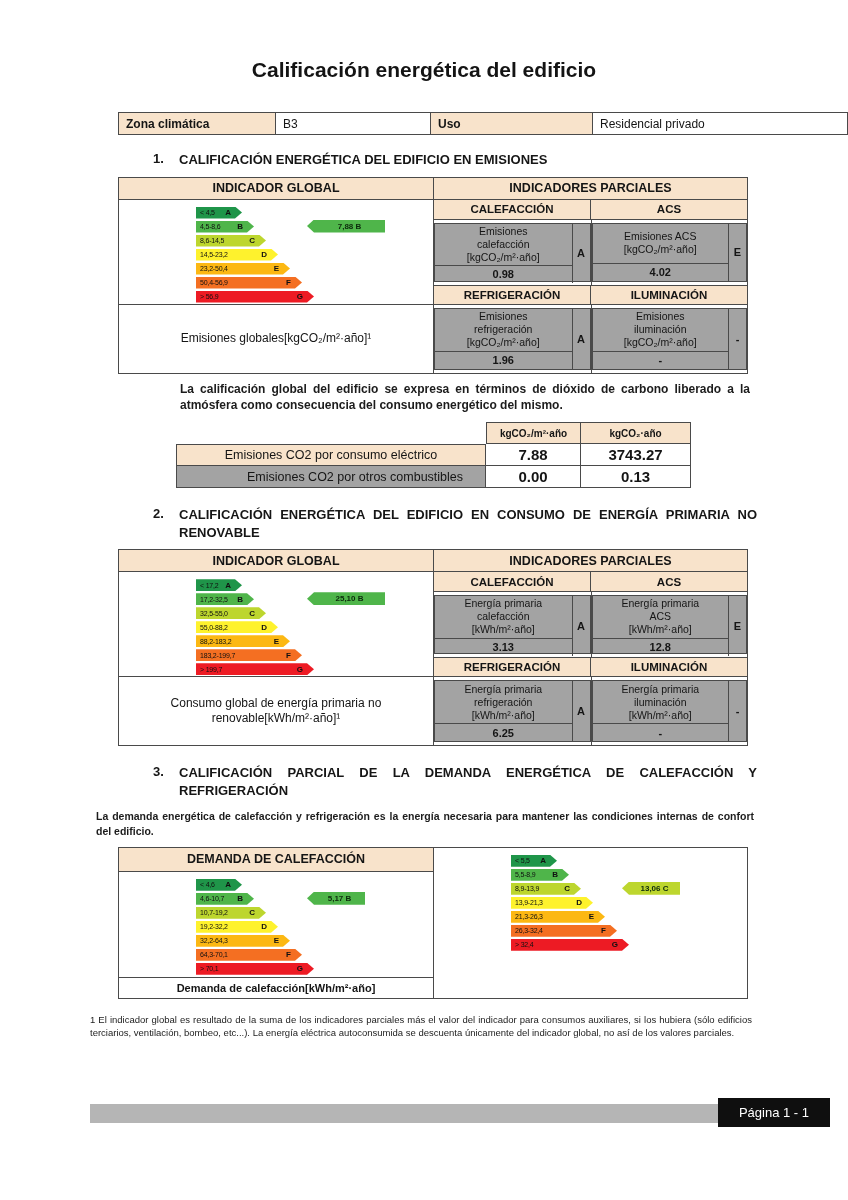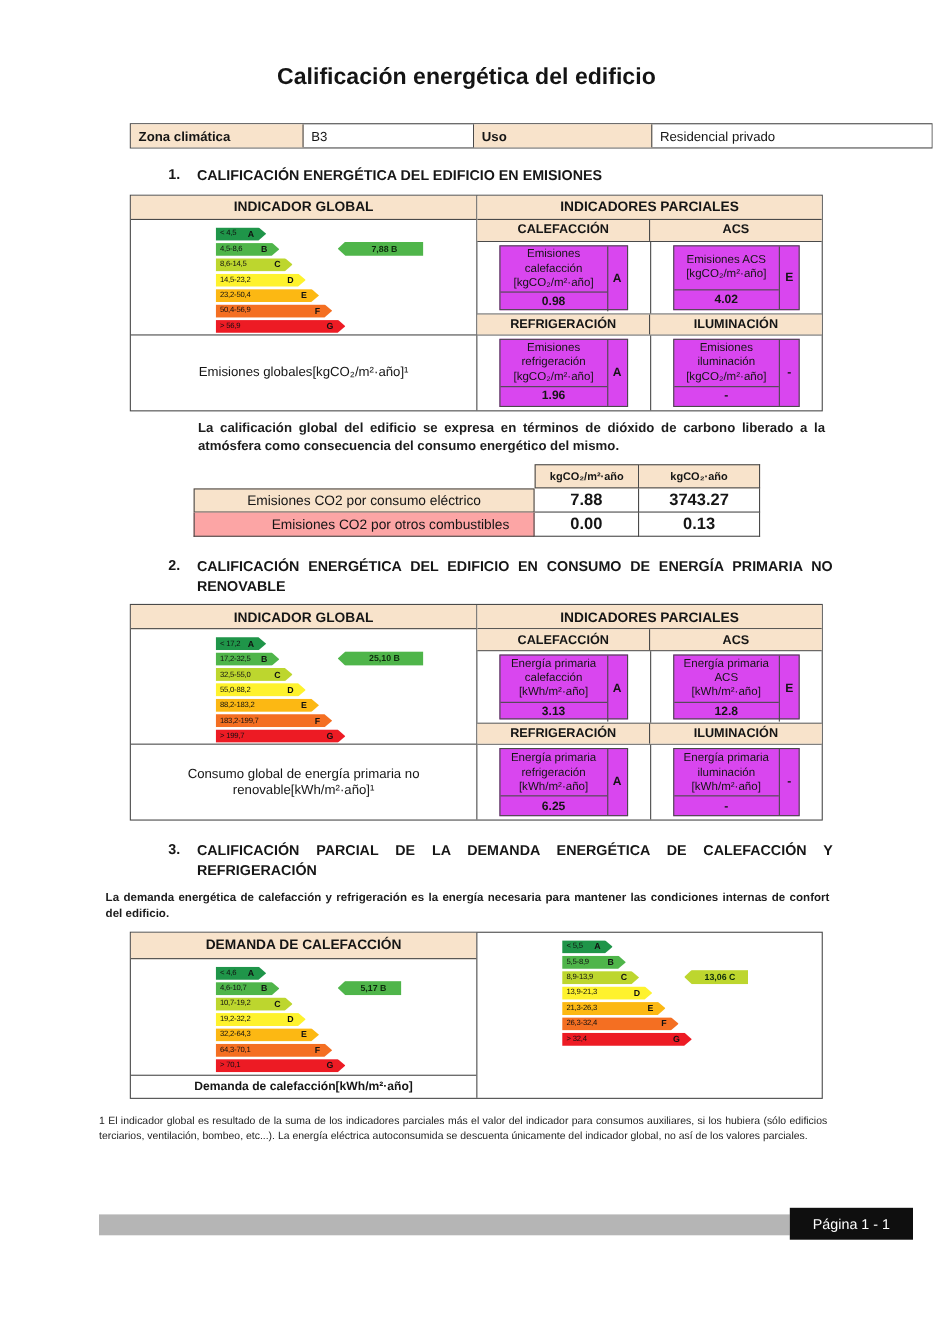--- a/index.html
+++ b/index.html
@@ -41,21 +41,21 @@
     justify-content: center; text-align: center; font-size: 12px; padding: 0 30px; line-height: 1.3; }
   .sub-head { height: 20px; display: flex; border-bottom: 1px solid #4a4a4a; }
   .sub-head.bt { border-top: 1px solid #4a4a4a; }
   .sh-cell { flex: 1; background: #f8e3cb; font-weight: bold; font-size: 11.5px;
     display: flex; align-items: center; justify-content: center; }
   .bl { border-left: 1px solid #4a4a4a; }
   .pair { display: flex; height: 65px; }
   .pair.fill { flex: 1; }
   .pair-cell { width: 50%; display: flex; }
   .quad { flex: 1; display: grid; grid-template-columns: 1fr 18px; grid-template-rows: 1fr 18px;
-    border: 1px solid #4a4a4a; margin: 3px 20px; background: #d946ef; }
+    border: 1px solid #4a4a4a; margin: 3px 0; background: #a3a3a3; }
   .q-label { grid-column: 1; grid-row: 1; display: flex; align-items: center; justify-content: center;
     text-align: center; white-space: pre-line; font-size: 10.5px; line-height: 1.25; padding: 1px; }
   .q-letter { grid-column: 2; grid-row: 1 / 3; border-left: 1px solid #4a4a4a; font-weight: bold;
     font-size: 11px; display: flex; align-items: center; justify-content: center; }
   .q-value { grid-column: 1; grid-row: 2; border-top: 1px solid #4a4a4a; font-weight: bold; font-size: 11px;
     display: flex; align-items: center; justify-content: center; }
 
   
   .scale { padding: 7px 0 0 77px; }
   .band-row { height: 12px; margin-bottom: 2px; }
@@ -70,21 +70,21 @@
   .scale-lg .marker { width: 78px; }
   .scale-sm .marker { width: 58px; }
 
   
   .co2-table { display: grid; grid-template-columns: 310px 95px 110px; margin: 8px 0 0 176px;
     grid-auto-rows: 22px; font-size: 10px; }
   .co2-cell { display: flex; align-items: center; justify-content: center; }
   .co2-h1 { border: 1px solid #4a4a4a; background: #f8e3cb; font-weight: bold; }
   .co2-h2 { border: 1px solid #4a4a4a; border-left: 0; background: #f8e3cb; font-weight: bold; }
   .co2-l1 { border: 1px solid #4a4a4a; background: #f8e3cb; font-size: 12.5px; }
-  .co2-l2 { border: 1px solid #4a4a4a; border-top: 0; background: #fca5a5; font-size: 12.5px; padding-left: 48px; }
+  .co2-l2 { border: 1px solid #4a4a4a; border-top: 0; background: #a3a3a3; font-size: 12.5px; padding-left: 48px; }
   .co2-v { border: 1px solid #4a4a4a; border-top: 0; border-left: 0; font-weight: bold; font-size: 15px; }
 
   
   .dem-table { display: flex; height: 152px; width: 630px; margin: 8px 0 0 118px; border: 1.5px solid #4a4a4a; }
   .dem-col { width: 50%; display: flex; flex-direction: column; }
   .dem-col .col-header { height: 24px; }
   .dem-chart { flex: 1; position: relative; }
   .dem-label { height: 21px; border-top: 1px solid #4a4a4a; font-weight: bold; font-size: 11px;
     display: flex; align-items: center; justify-content: center; }
 

